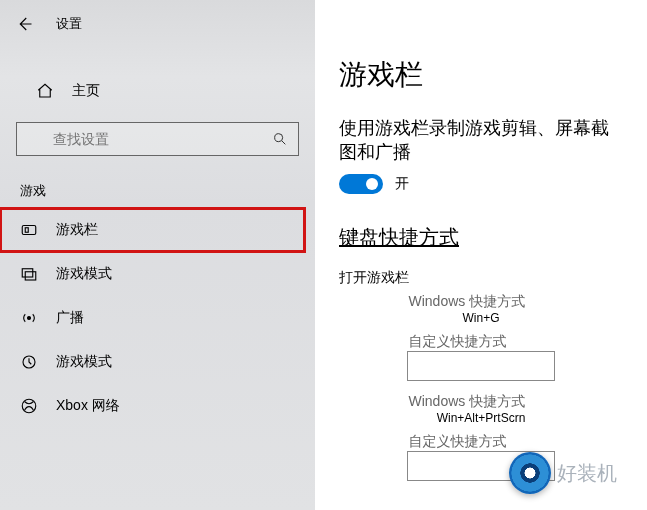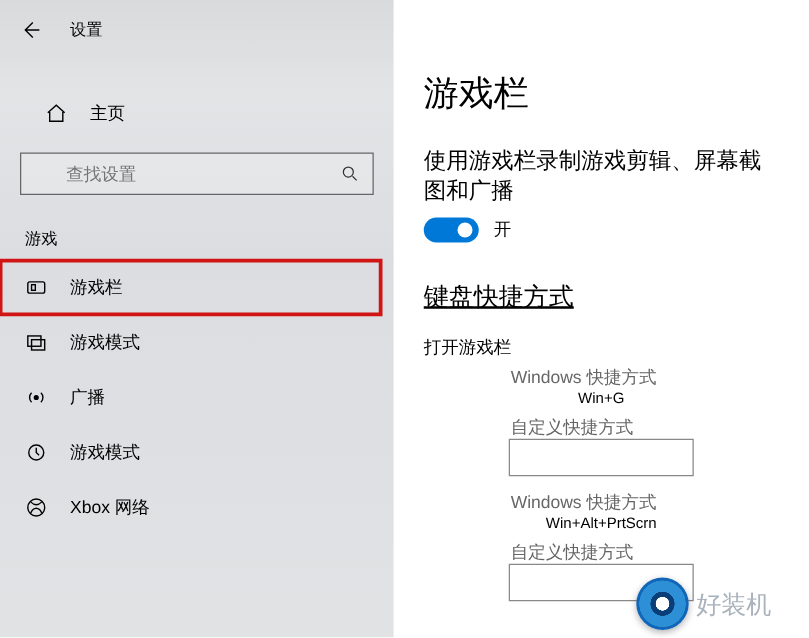--- a/index.html
+++ b/index.html
@@ -138,21 +138,21 @@
     }
     .shortcut-label {
       width: 145px; font-size: 14px; color: #666;
     }
     .shortcut-value { font-size: 12px; color: #000; }
     .shortcut-input {
       width: 148px; height: 30px; border: 1px solid #888;
       background: #fff;
     }
     .watermark {
-      position: absolute; right: 30px; bottom: 6px;
+      position: absolute; right: 30px; bottom: 16px;
       display: flex; align-items: center; pointer-events: none;
     }
     .wm-eye {
       width: 42px; height: 42px; border-radius: 50%;
       background: radial-gradient(circle at 50% 50%, #fff 0 18%, #0a3e78 19% 32%, #2d8fd6 33% 62%, #1266b8 63% 100%);
       box-shadow: 0 2px 6px rgba(0,0,0,0.3);
     }
     .wm-text { font-size: 20px; color: #aab2bb; margin-left: 6px; font-weight: 500; }
   </style>
 </head>

